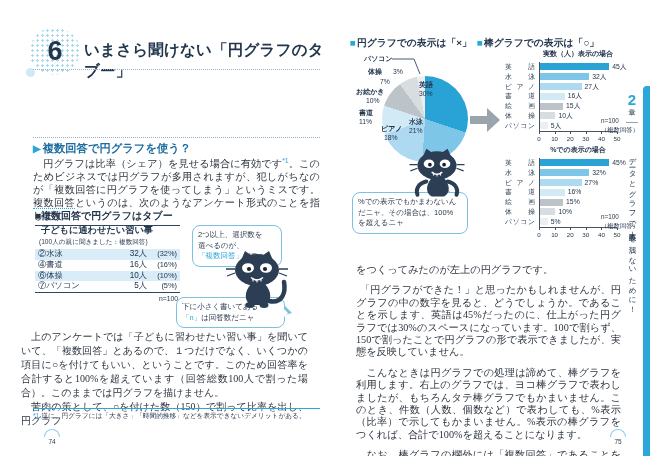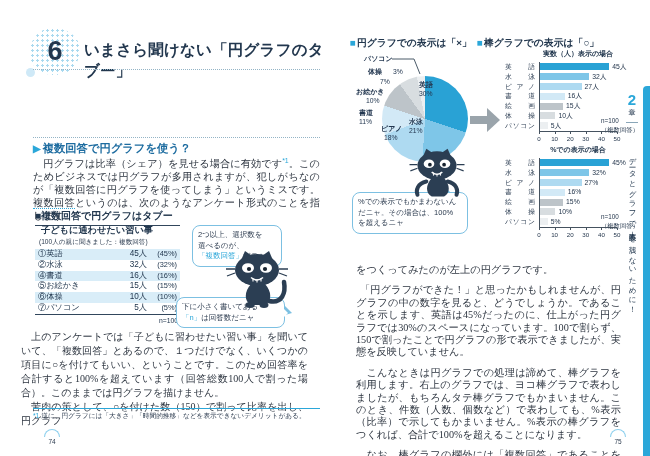--- a/index.html
+++ b/index.html
@@ -137,38 +137,28 @@
 
   <p class="abs para1 serif" style="margin:0;"><span>　円グラフは比率（シェア）を見せる場合に有効です</span><span class="ref">*1</span><span>。このためビジネスでは円グラフが多用されますが、犯しがちなのが「複数回答に円グラフを使ってしまう」というミスです。</span><span class="dotted-u">複数回答</span><span>というのは、次のようなアンケート形式のことを指します。</span></p>
 
   <div class="abs tbl-label">■複数回答で円グラフはタブー</div>
 
   <div class="abs mini-table">
     <div class="t-title">子どもに通わせたい習い事</div>
     <div class="t-sub">(100人の親に聞きました：複数回答)</div>
     <div class="t-rows">
         <div class="t-row">
-          <span>①英語</span>
-          <span>45人</span>
-          <span>(45%)</span>
-        </div>
-        <div class="t-row">
           <span>②水泳</span>
           <span>32人</span>
           <span>(32%)</span>
         </div>
         <div class="t-row">
           <span>④書道</span>
           <span>16人</span>
           <span>(16%)</span>
-        </div>
-        <div class="t-row">
-          <span>⑤お絵かき</span>
-          <span>15人</span>
-          <span>(15%)</span>
         </div>
         <div class="t-row">
           <span>⑥体操</span>
           <span>10人</span>
           <span>(10%)</span>
         </div>
         <div class="t-row">
           <span>⑦パソコン</span>
           <span>5人</span>
           <span>(5%)</span>

